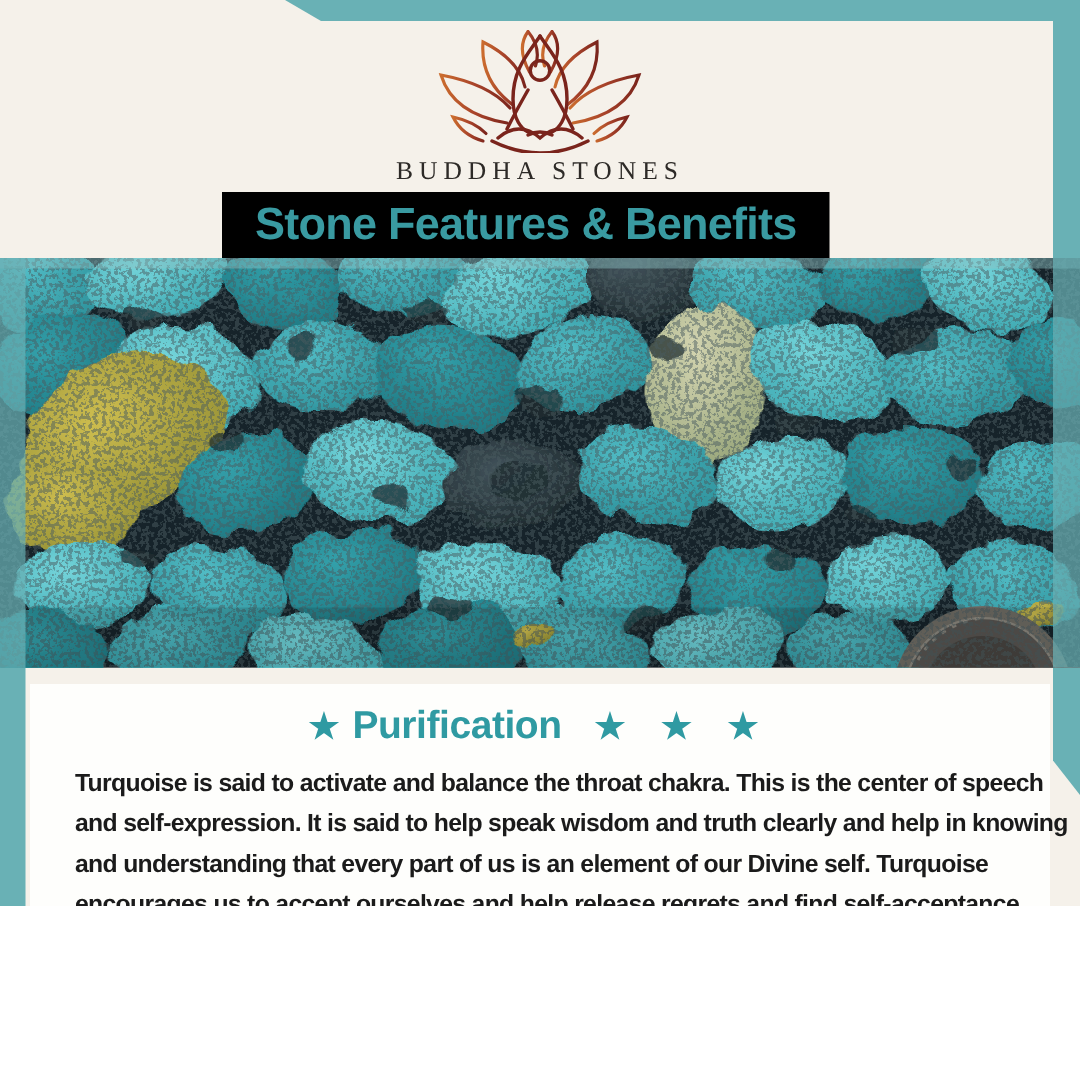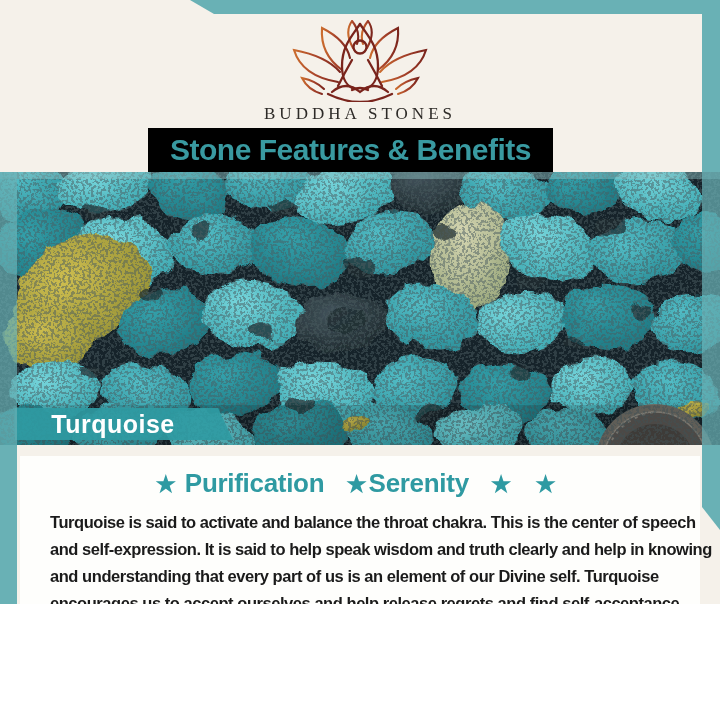--- a/index.html
+++ b/index.html
@@ -218,33 +218,29 @@
         <circle cx="655" cy="292" r="40" fill="#474440"></circle>
         <path d="M612,268 A56,56 0 0 1 655,240" fill="none" stroke="#9a968c" stroke-width="2" stroke-dasharray="3 5" opacity="0.7"></path>
       </g>
 
       <rect x="0" y="0" width="720" height="273" filter="url(#speck)" opacity="0.5"></rect>
       <rect x="0" y="0" width="720" height="7" fill="#8fc3c6" opacity="0.45"></rect>
       <rect x="0" y="233" width="720" height="40" fill="#000" opacity="0.12"></rect>
     </svg>
   </div>
 
-  <div class="ribbon">
-    <span>Turquoise</span>
-  </div>
 
   <div class="panel">
     <div class="features">
       <span class="feature">
         <span class="star">★</span>
         <span>Purification</span>
       </span>
       <span class="feature">
         <span class="star">★</span>
-        <span>Serenity</span>
       </span>
       <span class="feature">
         <span class="star">★</span>
       </span>
       <span class="feature">
         <span class="star">★</span>
       </span>
     </div>
     <p class="description">Turquoise is said to activate and balance the throat chakra. This is the center of speech and self-expression. It is said to help speak wisdom and truth clearly and help in knowing and understanding that every part of us is an element of our Divine self. Turquoise encourages us to accept ourselves and help release regrets and find self-acceptance.</p>
   </div>

